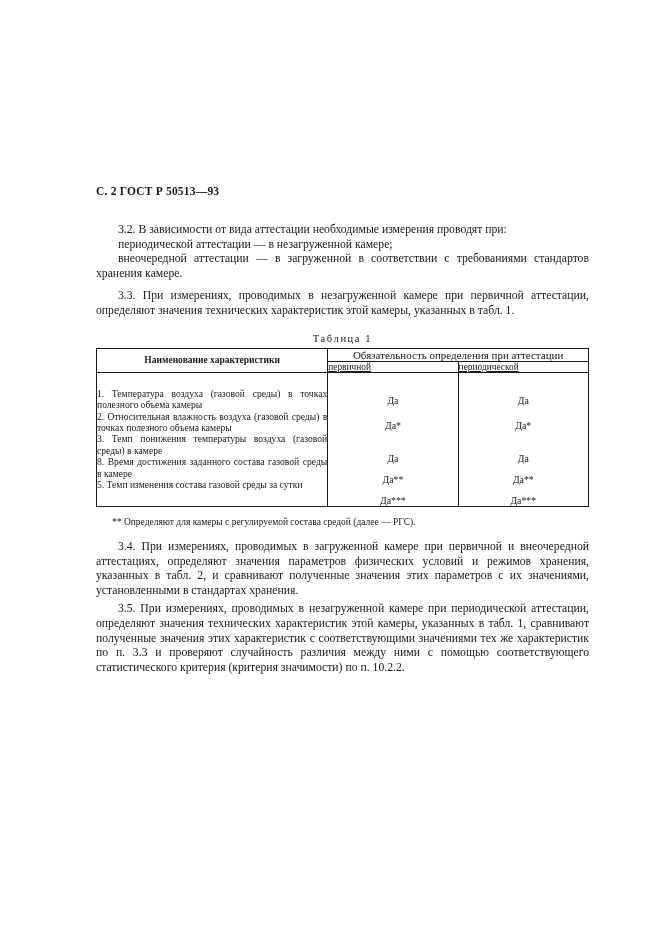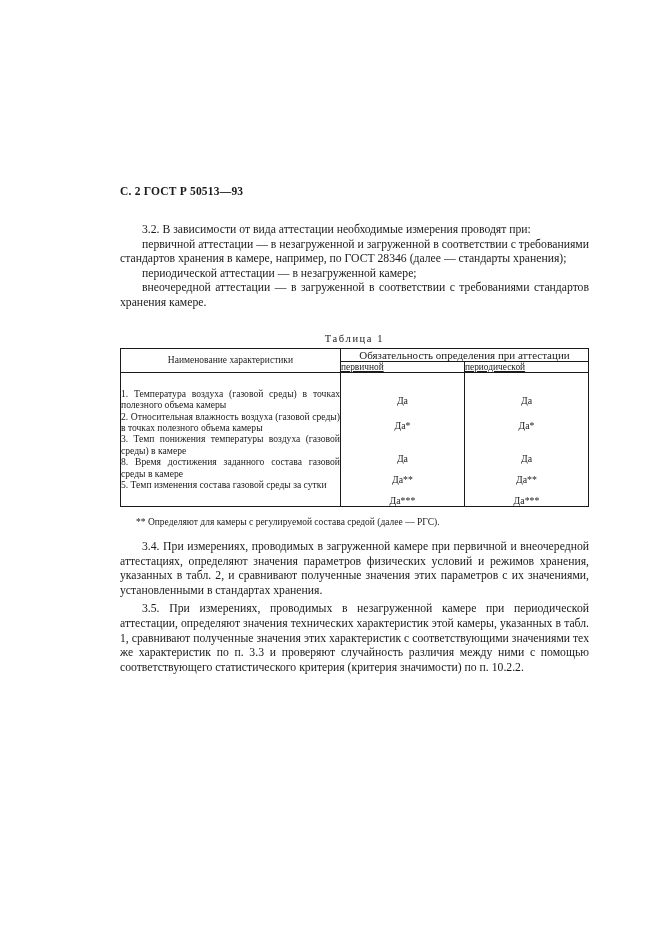--- a/index.html
+++ b/index.html
@@ -12,21 +12,21 @@
     background: #ffffff;
     font-family: "Liberation Serif", serif;
     color: #1a1a1a;
     overflow: hidden;
   }
   .page {
     position: relative;
     width: 661px;
     height: 935px;
     box-sizing: border-box;
-    padding: 185px 72px 0 120px;
+    padding: 185px 72px 0 96px;
     border-radius: 28px;
   }
   .header {
     font-family: "Liberation Serif", serif;
     font-size: 11.5px;
     font-weight: bold;
     letter-spacing: 0.2px;
     margin-bottom: 26px;
     white-space: nowrap;
   }
@@ -56,21 +56,21 @@
     font-size: 9.6px;
     font-family: "Liberation Serif", serif;
   }
   table.maintable td, table.maintable th {
     border: 1px solid #1a1a1a;
     padding: 0;
     vertical-align: middle;
   }
   .th-main {
     text-align: center;
-    font-weight: normal;
+    font-weight: bold;
     padding: 16px 4px;
     width: 47%;
     font-size: 9.5px;
   }
   .th-group {
     text-align: center;
     font-weight: normal;
     padding: 4px 2px 3px 2px;
     font-size: 11px;
   }
@@ -104,26 +104,26 @@
   .sp12 { height: 12px; }
 </style>
 </head>
 <body>
 
 <div class="page">
 
   <div class="header">С. 2 ГОСТ Р 50513—93</div>
 
   <p class="body ind">3.2. В зависимости от вида аттестации необходимые измерения проводят при:</p>
-  <p class="body ind">первичной аттестации — в незагруженной и загруженной в соответствии с требованиями стандартов хранения в камере, например, по ГОСТ 28346 (далее — стандарты хранения);</p>
   <p class="body ind">периодической аттестации — в незагруженной камере;</p>
   <p class="body ind">внеочередной аттестации — в загруженной в соответствии с требованиями стандартов хранения камере.</p>
 
   <div class="spacer-sm"></div>
 
+  <p class="body ind">3.3. При измерениях, проводимых в незагруженной камере при первичной аттестации, определяют значения технических характеристик этой камеры, указанных в табл. 1.</p>
 
   <div class="table-label">Таблица 1</div>
 
   <table class="maintable">
     <tbody>
       <tr>
         <th class="th-main" rowspan="2">Наименование характеристики</th>
         <th class="th-group" colspan="2">Обязательность определения при аттестации</th>
       </tr>
       <tr>

